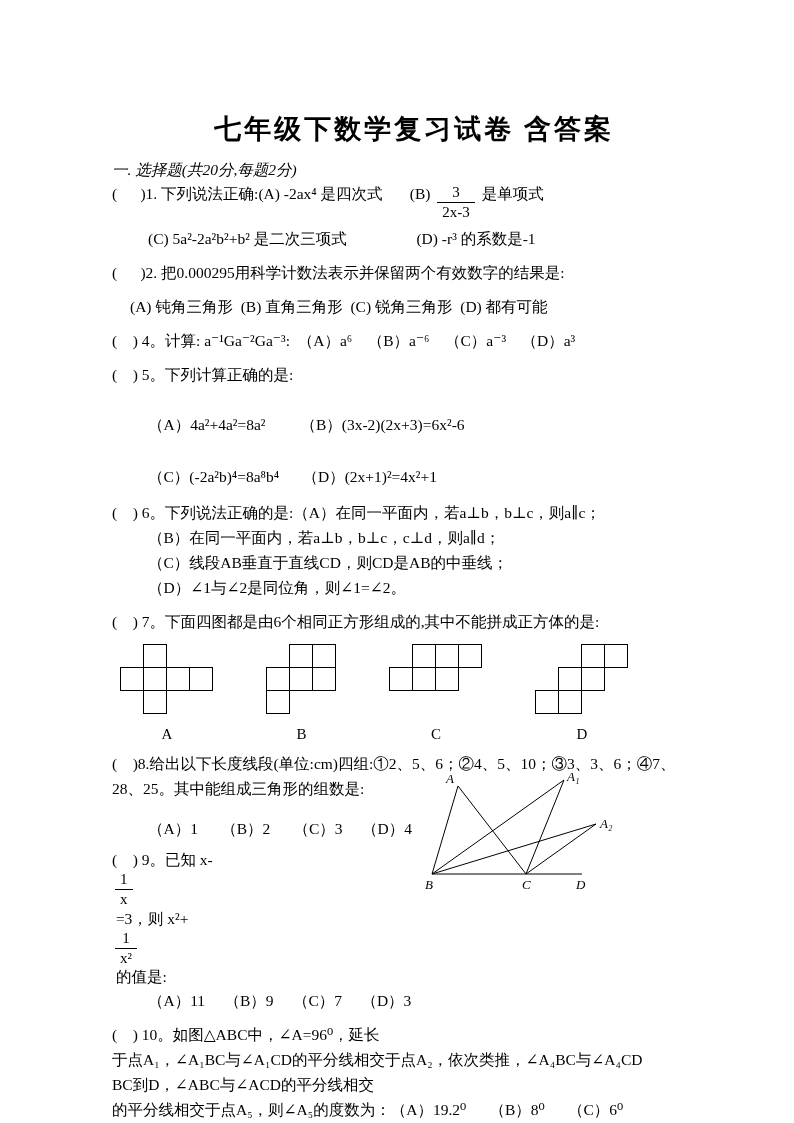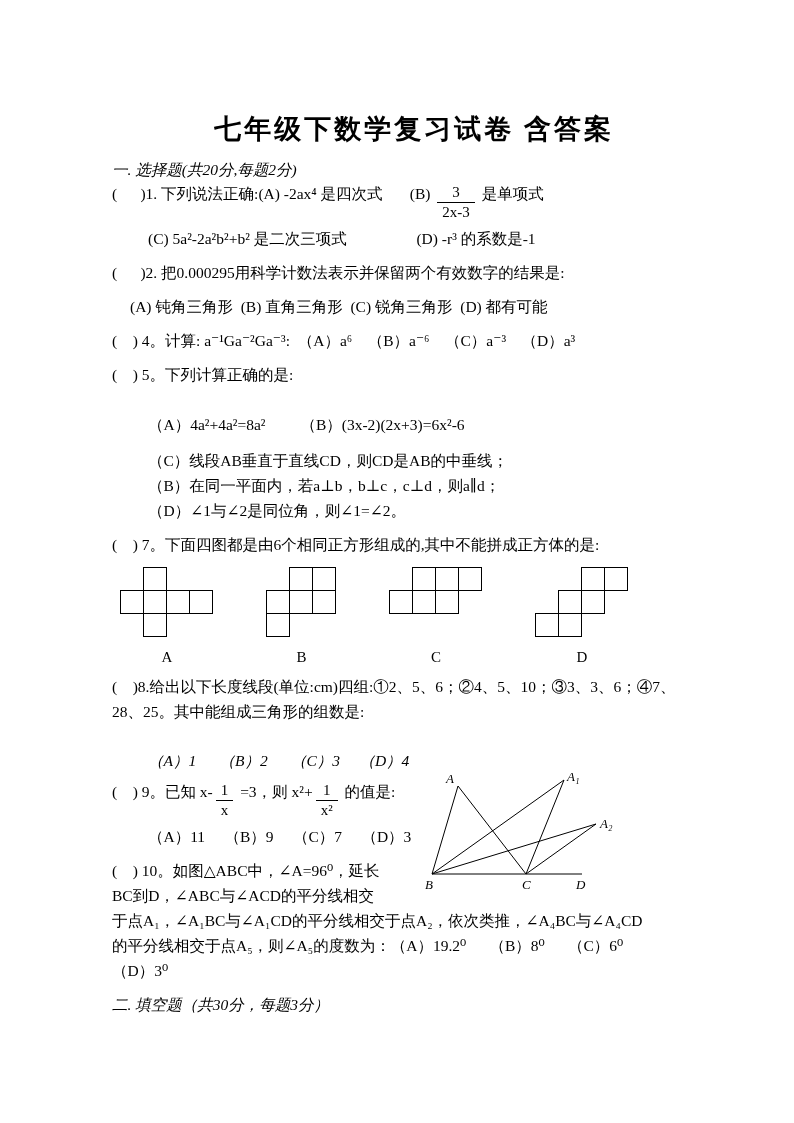--- a/index.html
+++ b/index.html
@@ -25,21 +25,21 @@
   }
   .line {
     white-space: pre-wrap;
     line-height: 25px;
     min-height: 25px;
   }
   .tall { line-height: 28px; min-height: 28px; margin-top: 24px; }
   .q { margin: 0 0 9px 0; }
   .indent { padding-left: 36px; }
   .indent-sm { padding-left: 18px; }
-  .narrow { width: 330px; }
+  .narrow { width: 330px; flex-direction: column; }
   .frac-line {
     display: flex;
     align-items: flex-start;
     min-height: 42px;
     white-space: pre-wrap;
   }
   .frac-line > span { white-space: pre-wrap; }
   .frac {
     display: inline-block;
     text-align: center;
@@ -103,25 +103,27 @@
     <div class="line indent-sm">(A) 钝角三角形  (B) 直角三角形  (C) 锐角三角形  (D) 都有可能</div>
   </div>
 
   <div class="q">
     <div class="line">(    ) 4。计算: a⁻¹Ga⁻²Ga⁻³:  （A）a⁶    （B）a⁻⁶    （C）a⁻³    （D）a³</div>
   </div>
 
   <div class="q">
     <div class="line">(    ) 5。下列计算正确的是:</div>
     <div class="line tall indent">（A）4a²+4a²=8a²         （B）(3x-2)(2x+3)=6x²-6</div>
-  </div>
-
-  <div class="q">
+    <div class="line tall indent">（C）(-2a²b)⁴=8a⁸b⁴      （D）(2x+1)²=4x²+1</div>
+  </div>
+
+  <div class="q">
+    <div class="line">(    ) 6。下列说法正确的是:（A）在同一平面内，若a⊥b，b⊥c，则a∥c；</div>
+    <div class="line indent">（B）在同一平面内，若a⊥b，b⊥c，c⊥d，则a∥d；</div>
     <div class="line indent">（C）线段AB垂直于直线CD，则CD是AB的中垂线；</div>
-    <div class="line indent">（B）在同一平面内，若a⊥b，b⊥c，c⊥d，则a∥d；</div>
     <div class="line indent">（D）∠1与∠2是同位角，则∠1=∠2。</div>
   </div>
 
   <div class="q">
     <div class="line">(    ) 7。下面四图都是由6个相同正方形组成的,其中不能拼成正方体的是:</div>
     <div class="nets">
       <div class="net">
         <svg width="94" height="71">
           <rect x="23.5" y="0.5" width="23" height="23"></rect>
           <rect x="0.5" y="23.5" width="23" height="23"></rect>
@@ -164,32 +166,32 @@
           <rect x="23.5" y="46.5" width="23" height="23"></rect>
         </svg>
         <div class="net-label">D</div>
       </div>
     </div>
   </div>
 
   <div class="q">
     <div class="line">(    )8.给出以下长度线段(单位:cm)四组:①2、5、6；②4、5、10；③3、3、6；④7、</div>
     <div class="line">28、25。其中能组成三角形的组数是:</div>
-    <div class="line indent" style="margin-top:24px;font-style:italic;">（A）1      （B）2      （C）3     （D）4</div>
+    <div class="line indent" style="margin-top:15px;">（A）1      （B）2      （C）3     （D）4</div>
   </div>
 
   <div class="q">
     <div class="frac-line narrow"><span>(    ) 9。已知 x-</span><span class="frac"><span class="num">1</span><span class="den">x</span></span><span> =3，则 x²+</span><span class="frac"><span class="num">1</span><span class="den">x²</span></span><span> 的值是:</span></div>
     <div class="line indent narrow">（A）11     （B）9     （C）7     （D）3</div>
   </div>
 
   <div class="q">
     <div class="line narrow">(    ) 10。如图△ABC中，∠A=96⁰，延长</div>
+    <div class="line">于点A₁，∠A₁BC与∠A₁CD的平分线相交于点A₂，依次类推，∠A₄BC与∠A₄CD</div>
     <div class="line narrow">BC到D，∠ABC与∠ACD的平分线相交</div>
-    <div class="line">于点A₁，∠A₁BC与∠A₁CD的平分线相交于点A₂，依次类推，∠A₄BC与∠A₄CD</div>
     <div class="line">的平分线相交于点A₅，则∠A₅的度数为：（A）19.2⁰      （B）8⁰      （C）6⁰</div>
     <div class="line">（D）3⁰</div>
   </div>
 
   <div class="line sec-heading">二. 填空题（共30分，每题3分）</div>
 
   <div class="tri-figure">
     <svg width="200" height="124" viewBox="0 0 200 124">
       <line x1="8" y1="104" x2="158" y2="104"></line>
       <line x1="8" y1="104" x2="34" y2="16"></line>

